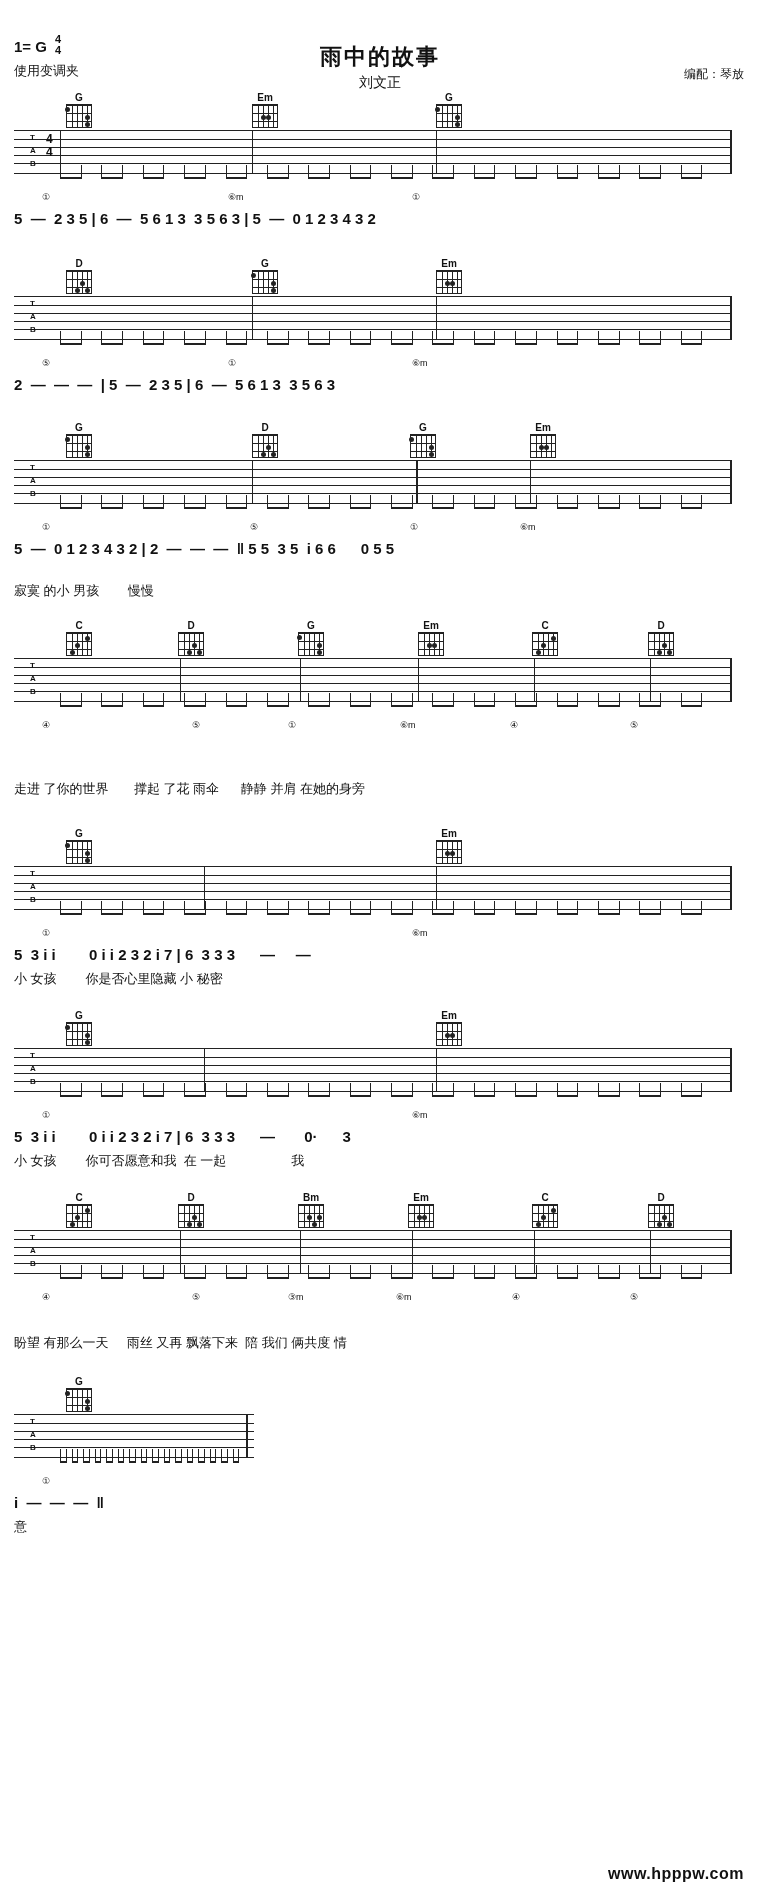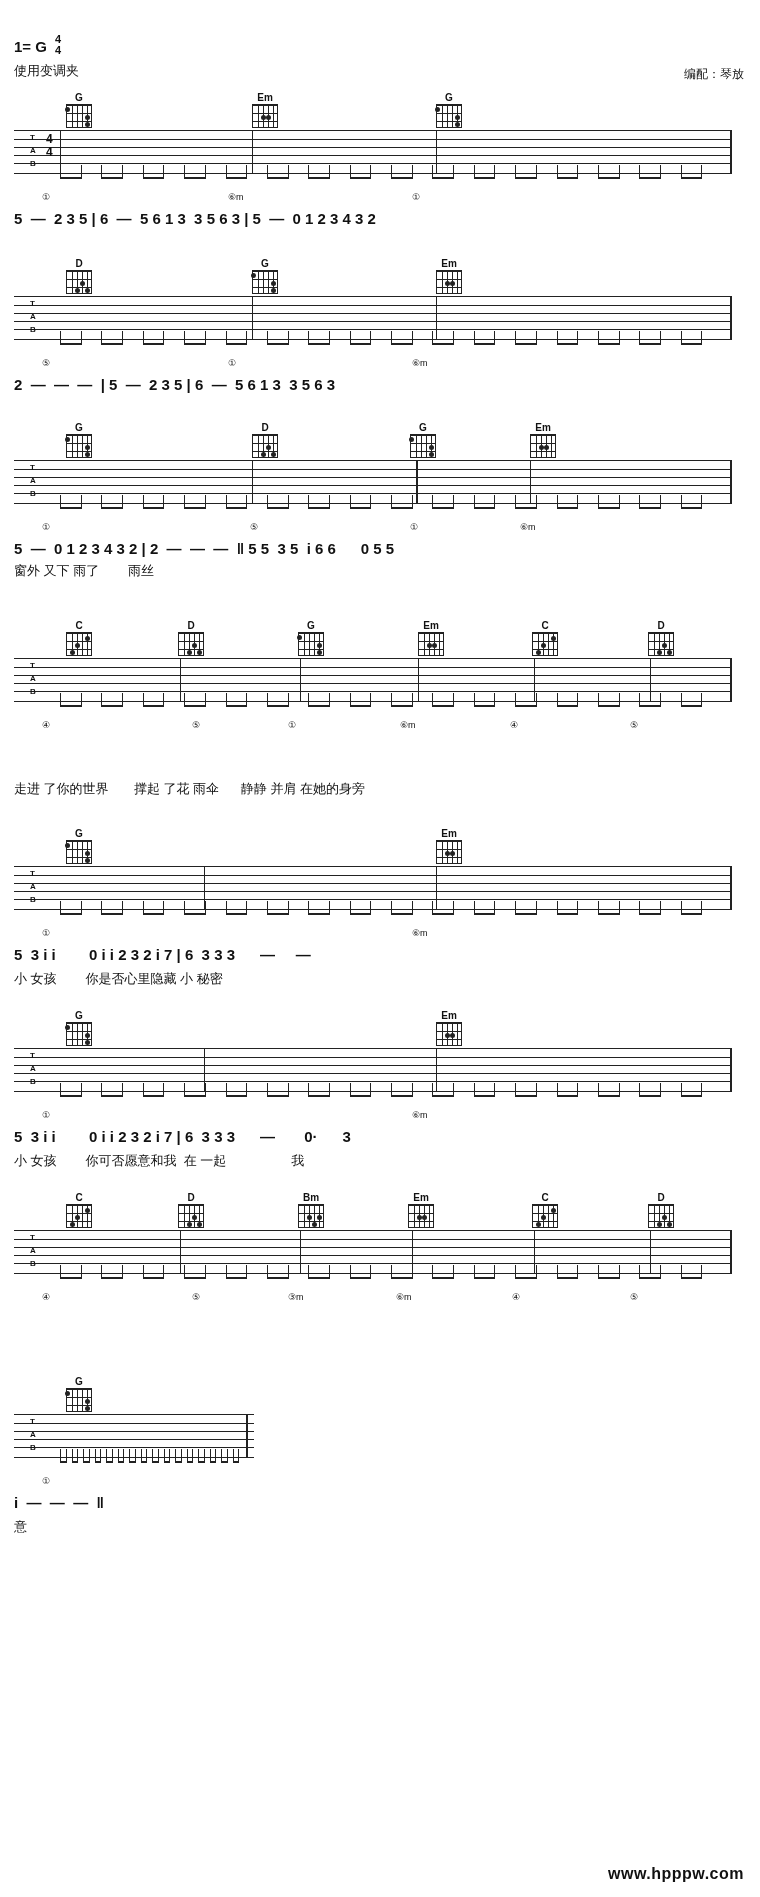--- a/index.html
+++ b/index.html
@@ -61,20 +61,22 @@
 <div class="sheet">
 
   <div class="key-sig">
     <span>1= G</span>
     <span class="frac">
       <span>4</span>
       <span>4</span>
     </span>
   </div>
   <div class="capo">使用变调夹</div>
+  <div class="title">雨中的故事</div>
+  <div class="composer">刘文正</div>
   <div class="credit">编配：琴放</div>
   <div class="watermark">www.hpppw.com</div>
 
   <div class="system" style="top:92px;height:140px;">
 
     <div class="chord" style="left:64px;top:0;">
       <div class="nm">G</div>
       <div class="grid">
         <i class="v" style="left:5px"></i>
           <i class="v" style="left:10px"></i>
@@ -413,21 +415,21 @@
         <div class="beam" style="left: 583.875px; width: 20.6875px; top: 46px;"></div>
         <div class="stem" style="left: 604.562px; top: 34px; height: 14px;"></div>
         <div class="stem" style="left: 625.25px; top: 34px; height: 14px;"></div>
         <div class="beam" style="left: 625.25px; width: 20.6875px; top: 46px;"></div>
         <div class="stem" style="left: 645.938px; top: 34px; height: 14px;"></div>
         <div class="stem" style="left: 666.625px; top: 34px; height: 14px;"></div>
         <div class="beam" style="left: 666.625px; width: 20.6875px; top: 46px;"></div>
         <div class="stem" style="left: 687.312px; top: 34px; height: 14px;"></div>
       </div>
     <div class="numrow" style="top:118px;">5  —  0 1 2 3 4 3 2 | 2  —  —  —  ‖ 5 5  3 5  i 6 6      0 5 5</div>
-    <div class="lyricrow" style="top:140px;">窗外 又下 雨了        雨丝</div>
+    <div class="lyricrow" style="top:160px;">寂寞 的小 男孩        慢慢</div>
     <div class="fingmark" style="left:42px;top:100px;">①</div>
     <div class="fingmark" style="left:250px;top:100px;">⑤</div>
     <div class="fingmark" style="left:410px;top:100px;">①</div>
     <div class="fingmark" style="left:520px;top:100px;">⑥m</div>
   </div>
 
   <div class="system" style="top:620px;height:185px;">
     <div class="chord" style="left:64px;top:0;">
       <div class="nm">C</div>
       <div class="grid">
@@ -923,20 +925,21 @@
         <div class="stem" style="left: 583.875px; top: 34px; height: 14px;"></div>
         <div class="beam" style="left: 583.875px; width: 20.6875px; top: 46px;"></div>
         <div class="stem" style="left: 604.562px; top: 34px; height: 14px;"></div>
         <div class="stem" style="left: 625.25px; top: 34px; height: 14px;"></div>
         <div class="beam" style="left: 625.25px; width: 20.6875px; top: 46px;"></div>
         <div class="stem" style="left: 645.938px; top: 34px; height: 14px;"></div>
         <div class="stem" style="left: 666.625px; top: 34px; height: 14px;"></div>
         <div class="beam" style="left: 666.625px; width: 20.6875px; top: 46px;"></div>
         <div class="stem" style="left: 687.312px; top: 34px; height: 14px;"></div>
       </div>
+    <div class="lyricrow" style="top:142px;">盼望 有那么一天     雨丝 又再 飘落下来  陪 我们 俩共度 情</div>
     <div class="fingmark" style="left:42px;top:100px;">④</div>
     <div class="fingmark" style="left:192px;top:100px;">⑤</div>
     <div class="fingmark" style="left:288px;top:100px;">③m</div>
     <div class="fingmark" style="left:396px;top:100px;">⑥m</div>
     <div class="fingmark" style="left:512px;top:100px;">④</div>
     <div class="fingmark" style="left:630px;top:100px;">⑤</div>
   </div>
 
   <div class="system" style="top:1376px;height:170px;">
     <div class="chord" style="left:64px;top:0;">

